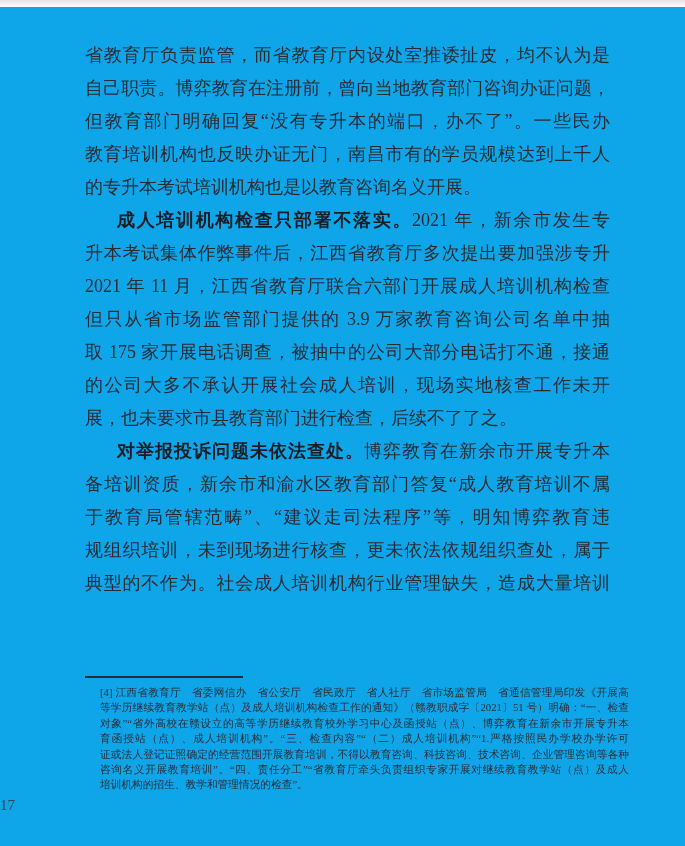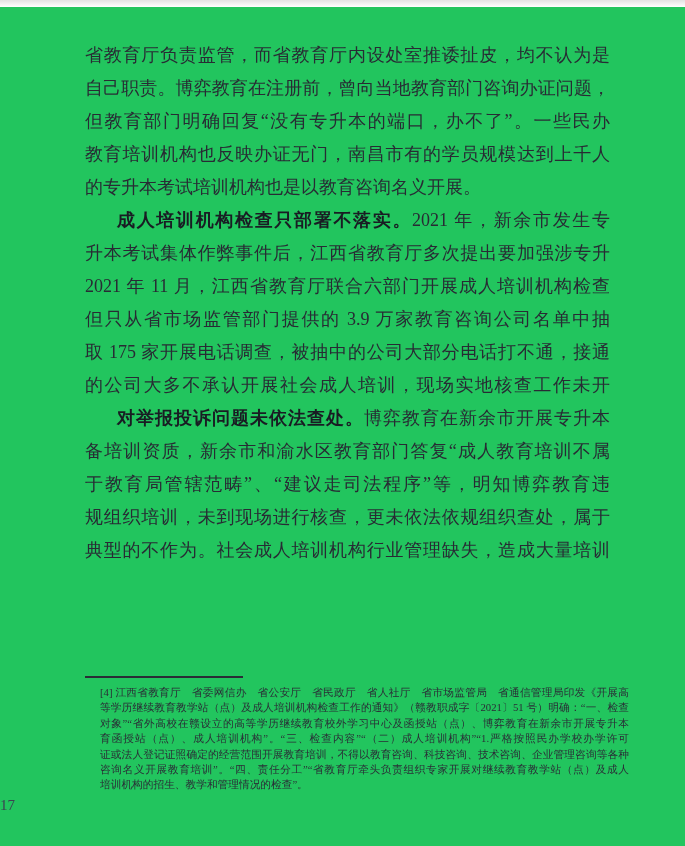--- a/index.html
+++ b/index.html
@@ -1,19 +1,19 @@
 <!DOCTYPE html>
 <html lang="zh"><head>
 <meta charset="utf-8">
 <style>
   html,body { margin:0; padding:0; background:#ffffff; }
   .page {
     position:relative;
     width:685px; height:846px;
-    background:#22c55e;
+    background:#0ea5e9;
     overflow:hidden;
     font-family:"Liberation Serif", serif;
   }
   .scan-band {
     position:absolute; top:0; left:0; width:100%; height:7px;
     background:linear-gradient(#e2e2e2 0%, #f2f2f2 55%, #ffffff 100%);
   }
   .body-text {
     position:absolute; left:85px; top:39px; width:525px;
     color:#282b34;
@@ -72,20 +72,21 @@
       <div class="line"><span>自己职责。博弈教育在注册前，曾向当地教育部门咨询办证问题，</span></div>
       <div class="line"><span>但教育部门明确回复“没有专升本的端口，办不了”。一些民办</span></div>
       <div class="line"><span>教育培训机构也反映办证无门，南昌市有的学员规模达到上千人</span></div>
       <div class="line last"><span>的专升本考试培训机构也是以教育咨询名义开展。</span></div>
       <div class="line indent"><span class="bold-lead">成人培训机构检查只部署不落实。</span><span>2021 年，新余市发生专</span></div>
       <div class="line"><span>升本考试集体作弊事件后，江西省教育厅多次提出要加强涉专升</span></div>
       <div class="line"><span>2021 年 11 月，江西省教育厅联合六部门开展成人培训机构检查</span></div>
       <div class="line"><span>但只从省市场监管部门提供的 3.9 万家教育咨询公司名单中抽</span></div>
       <div class="line"><span>取 175 家开展电话调查，被抽中的公司大部分电话打不通，接通</span></div>
       <div class="line"><span>的公司大多不承认开展社会成人培训，现场实地核查工作未开</span></div>
+      <div class="line last"><span>展，也未要求市县教育部门进行检查，后续不了了之。</span></div>
       <div class="line indent"><span class="bold-lead">对举报投诉问题未依法查处。</span><span>博弈教育在新余市开展专升本</span></div>
       <div class="line"><span>备培训资质，新余市和渝水区教育部门答复“成人教育培训不属</span></div>
       <div class="line"><span>于教育局管辖范畴”、“建议走司法程序”等，明知博弈教育违</span></div>
       <div class="line"><span>规组织培训，未到现场进行核查，更未依法依规组织查处，属于</span></div>
       <div class="line"><span>典型的不作为。社会成人培训机构行业管理缺失，造成大量培训</span></div>
     </div>
 
   <div class="footnote-rule"></div>
   <div class="footnote">
       <div class="fn-line">[4] 江西省教育厅　省委网信办　省公安厅　省民政厅　省人社厅　省市场监管局　省通信管理局印发《开展高</div>

